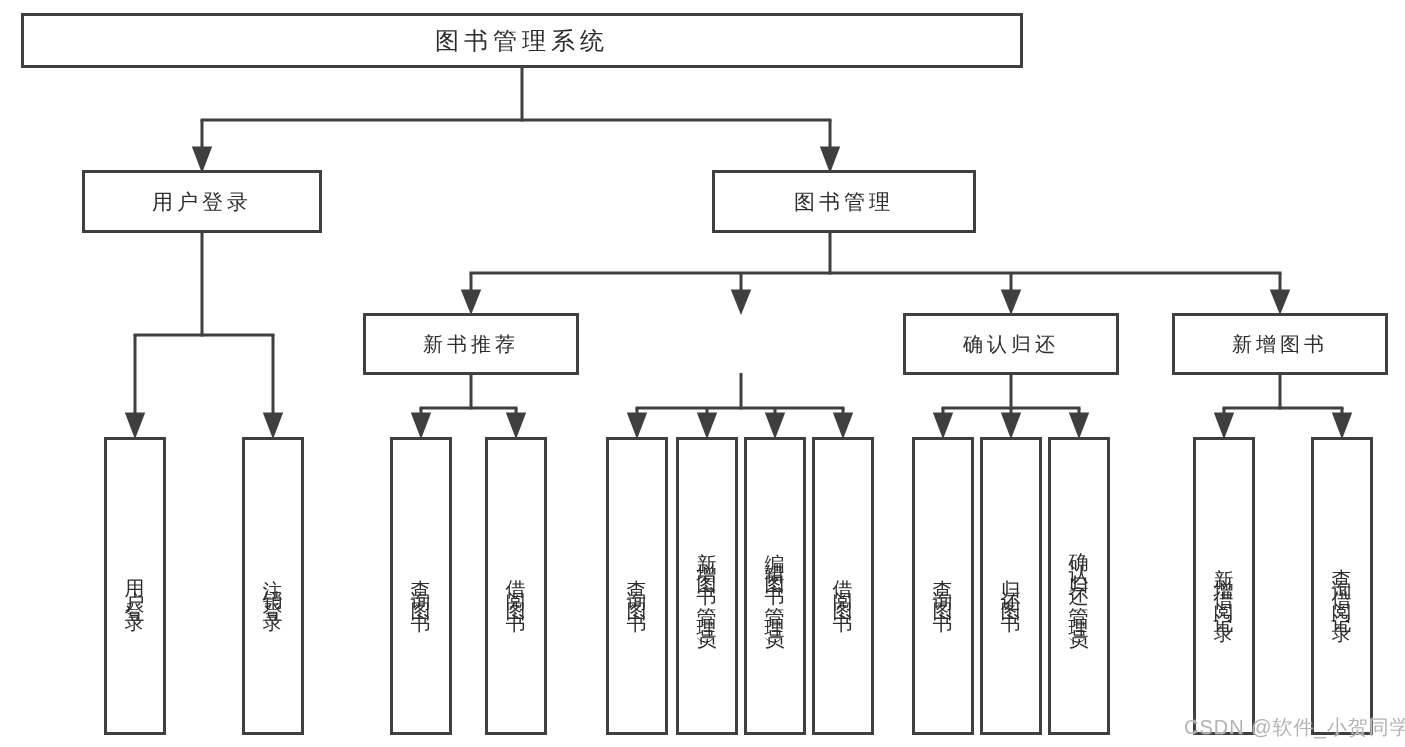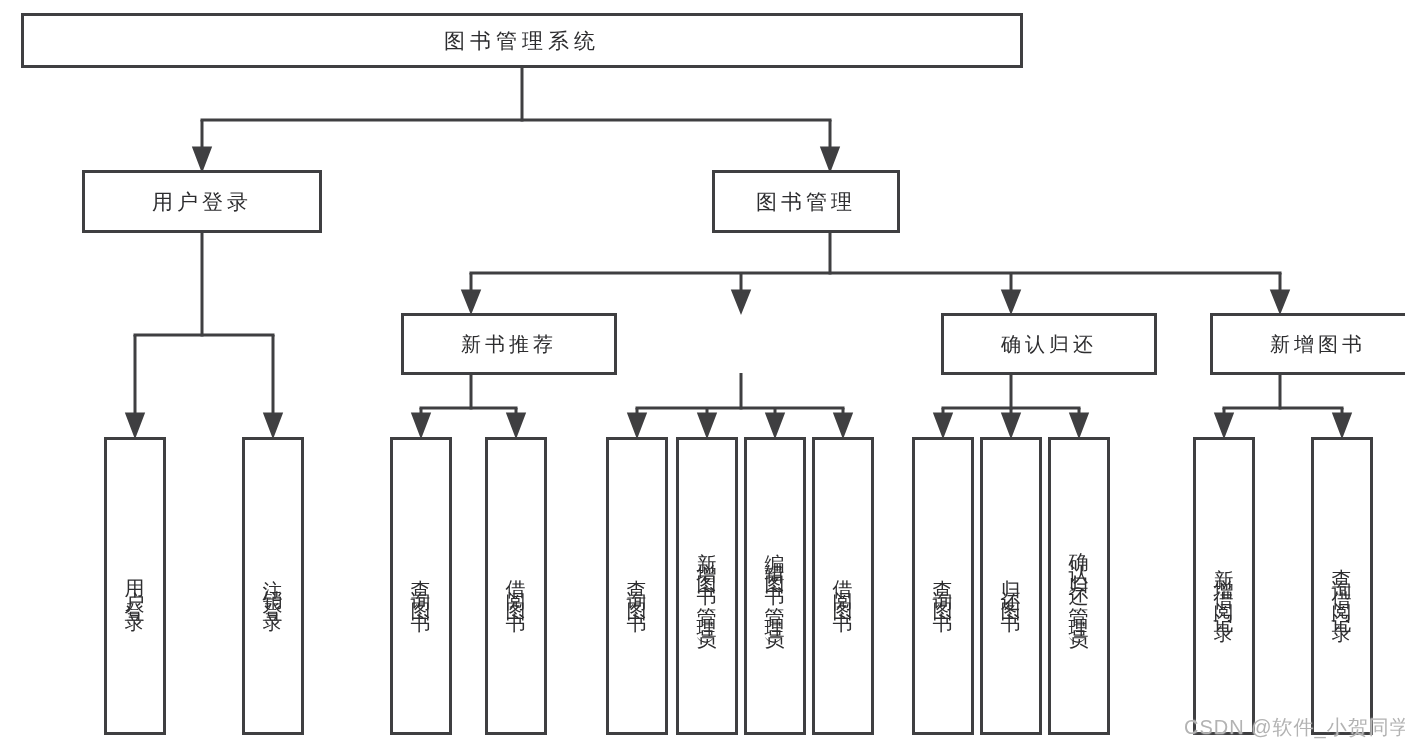--- a/index.html
+++ b/index.html
@@ -23,31 +23,31 @@
     background: #ffffff;
     display: flex;
     align-items: center;
     justify-content: center;
     color: #2d2d2f;
     z-index: 2;
   }
   .root {
     left: 21px; top: 13px;
     width: 1002px; height: 55px;
-    font-size: 21px; letter-spacing: 5px;
+    font-size: 24px; letter-spacing: 5px;
   }
   .l2 {
     top: 170px; height: 63px;
     font-size: 21px; letter-spacing: 4px;
   }
   .l2a { left: 82px;  width: 240px; }
-  .l2b { left: 712px; width: 188px; justify-content: center; }
+  .l2b { left: 712px; width: 264px; justify-content: center; }
   .l3 {
     top: 313px; width: 216px; height: 62px;
-    font-size: 20px; letter-spacing: 4px; margin-left: 38px;
+    font-size: 20px; letter-spacing: 4px;
   }
   .leaf {
     top: 437px; width: 62px; height: 298px;
     font-size: 20px;
   }
   .leaf .vtext {
     writing-mode: vertical-rl;
     letter-spacing: 11px;
     line-height: 1;
     white-space: nowrap;

